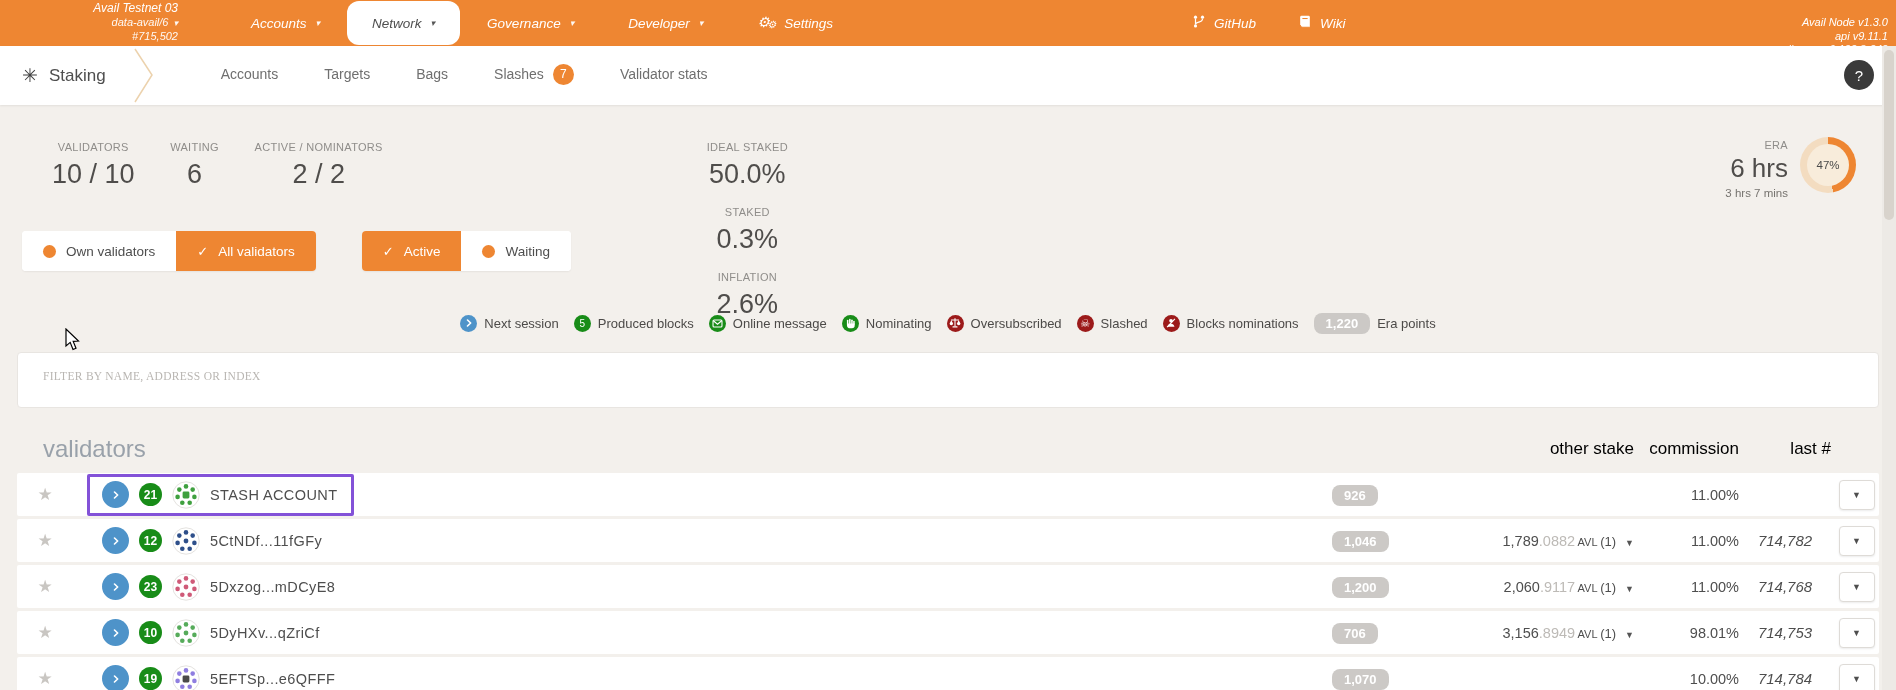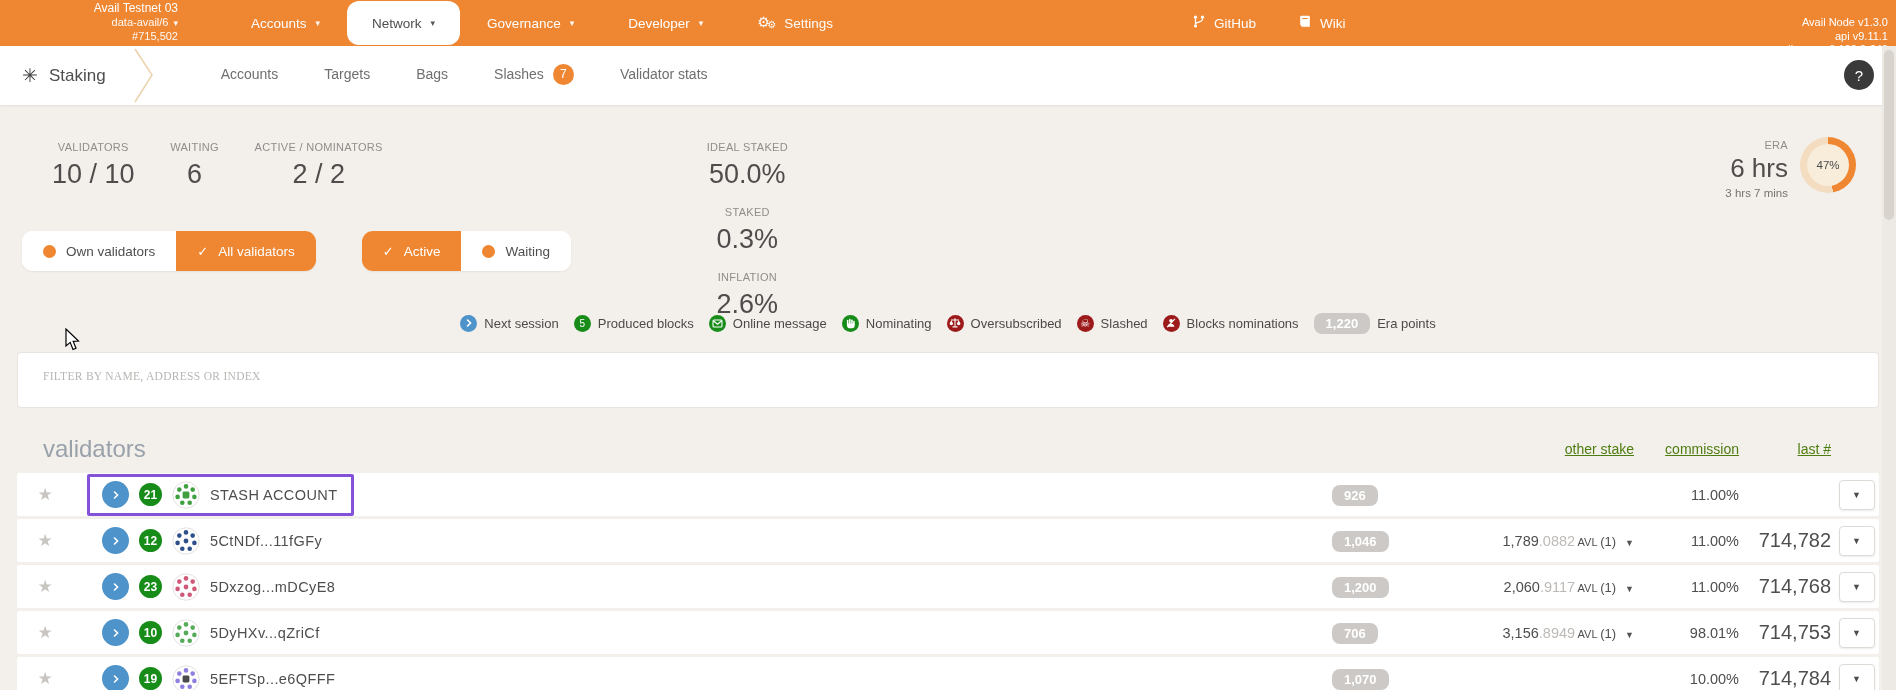--- a/index.html
+++ b/index.html
@@ -1,20 +1,20 @@
 <!DOCTYPE html>
 <html><head>
 <meta charset="utf-8">
 <style>
   * { box-sizing: border-box; margin: 0; padding: 0; }
   body { font-family: "Liberation Sans", sans-serif; }
   .page { position: relative; width: 1896px; height: 690px; overflow: hidden; background:#f3f0ec; }
 
   
-  .topbar { position: relative; height: 46px; background:#ee8632; color:#fff; display:flex; align-items:stretch; }
+  .topbar { position: relative; height: 46px; background:#ee8632; color:#fff; display:flex; align-items:stretch;font-style:italic; }
   .net-block { margin-left:28px; width:150px; text-align:right; padding-top:2px; line-height:13.5px; cursor:pointer; }
   .net-name { font-size:12px; }
   .net-chain, .net-num { font-size:11px; opacity:.95; }
   .net-chain .caret { margin-left:5px; font-size:9px; }
   .menus { display:flex; align-items:stretch; margin-left:46px; }
   .menu-item { display:flex; align-items:center; padding:0 27px; font-size:13.5px; cursor:pointer; white-space:nowrap; }
   .menu-item .caret { margin-left:9px; font-size:9px; opacity:.95; }
   .menu-item.active { background:#fff; color:#4e4e4e; border-radius:12px; margin:1px 0; padding:0 25px; }
   .gear-icons { position:relative; margin-right:7px; width:20px; height:18px; display:inline-block; }
   .gear-icons .g1 { position:absolute; left:0; top:0; font-size:14px; line-height:16px;}
@@ -45,60 +45,60 @@
   .timer-text { text-align:right; margin-right:12px; margin-top:8px; }
   .timer-text .lbl { font-size:11px; color:#8f8d8a; letter-spacing:.3px; }
   .timer-text .val { font-size:26px; font-weight:300; color:#4f4d4b; margin-top:2px; }
   .timer-text .sub { font-size:11.5px; color:#76736f; margin-top:3px; }
   .donut { position:relative; width:56px; height:56px; border-radius:50%; }
   .donut::before { content:""; position:absolute; inset:7px; border-radius:50%; background:#f8ecdb; }
   .donut span { position:absolute; inset:0; display:flex; align-items:center; justify-content:center; font-size:11.5px; color:#4a4a4a; }
 
   
   .toggles { display:flex; gap:46px; margin-left:22px; height:40px; }
-  .toggle-group { display:flex; border-radius:11px; overflow:hidden; background:#fff; box-shadow:0 1px 2px rgba(0,0,0,.06); }
+  .toggle-group { display:flex; border-radius:4px; overflow:hidden; background:#fff; box-shadow:0 1px 2px rgba(0,0,0,.06); }
   .toggle-btn { display:flex; align-items:center; gap:10px; padding:0 21px; font-size:13.5px; color:#4e4e4e; cursor:pointer; border:none; background:#fff; }
   .toggle-btn .dot { width:13px; height:13px; border-radius:50%; background:#ee8632; }
   .toggle-btn.selected { background:#ee8632; color:#fff; }
   .toggle-btn .check { font-size:13px; }
 
   
   .legend { display:flex; justify-content:center; align-items:center; gap:15px; margin-top:42px; height:20px; }
   .legend-item { display:flex; align-items:center; gap:7px; font-size:13px; color:#4c4a48; }
   .legend-dot { width:17px; height:17px; border-radius:50%; display:flex; align-items:center; justify-content:center; color:#fff; font-size:10px; }
   .gray-badge { background:#ccc9c6; color:#fff; font-weight:bold; font-size:13px; border-radius:8px; padding:3px 12px; }
 
   
   .filter-panel { margin:19px 17px 0; height:56px; background:#fff; border:1px solid #e8e5e1; border-radius:4px; padding:13px 16px; }
   .filter-panel input { border:none; outline:none; width:98%; margin-left:9px; font-family:Liberation Serif, serif; font-size:11.5px; letter-spacing:.3px; color:#4c4a48; }
   .filter-panel input::placeholder { color:#b9b6b2; }
 
   
   .grid { display:grid; grid-template-columns:56px max-content 1fr 90px 212px 105px 95px 45px; align-items:center; }
   .table-head { margin:17px 17px 0; height:48px; }
   .table-title { grid-column:1/4; padding-left:26px; font-size:24px; font-weight:300; color:#99a1aa; }
-  .col-h { font-size:14px; color:#4d7c0f; text-align:right; white-space:nowrap;text-decoration:underline; }
+  .col-h { font-size:17px; color:#000000; text-align:right; white-space:nowrap; }
   .col-h.last { padding-right:3px; }
   .rows { margin:0 17px; }
   .row { height:43px; background:#fff; border-radius:2px; margin-bottom:3px; }
   .star { text-align:center; font-size:17px; color:#c9c6c2; cursor:pointer; }
   .row-main { display:flex; align-items:center; gap:10px; padding:4px 14px 4px 12px; margin-left:14px; border:3px solid transparent; border-radius:2px; }
   .row-main.highlighted { border-color:#8352d8; }
   .expand-btn { width:27px; height:27px; border-radius:50%; background:#4e93c9; border:none; display:flex; align-items:center; justify-content:center; cursor:pointer; flex:none; }
   .count-badge { width:23px; height:23px; border-radius:50%; background:#188c18; color:#fff; font-size:12px; font-weight:bold; display:flex; align-items:center; justify-content:center; flex:none; }
   .identicon { flex:none; display:flex; }
   .val-name { font-size:14.5px; color:#4e4e4e; letter-spacing:.4px; white-space:nowrap; }
   .era-cell { }
   .stake-cell { text-align:right; font-size:14.5px; color:#4e4e4e; white-space:nowrap; }
   .stake-cell .dec { color:#bdbab6; }
   .stake-cell .unit { font-size:11px; }
   .stake-cell .inst { font-size:13px; }
   .stake-cell .sm-caret { font-size:9px; color:#555; margin-left:9px; }
   .comm-cell { text-align:right; font-size:14.5px; color:#4e4e4e; }
-  .last-cell { text-align:right; font-size:20px; color:#4e4e4e; padding-right:3px; }
+  .last-cell { text-align:center; font-size:15px; color:#4e4e4e; padding-right:3px;font-style:italic; }
   .dd-cell { display:flex; justify-content:center; }
   .dd-btn { width:36px; height:30px; background:#fff; border:1px solid #dedbd7; border-radius:4px; box-shadow:0 1px 2px rgba(0,0,0,.08); font-size:9px; color:#4e4e4e; cursor:pointer; }
 
   .scrollbar { position:absolute; right:0; top:46px; width:14px; height:644px; background:#edeae6; }
   .scroll-thumb { position:absolute; left:2px; top:4px; width:10px; height:170px; border-radius:5px; background:#d8d3cc; }
   .cursor { position:absolute; left:64px; top:328px; pointer-events:none; }
 </style>
 </head>
 <body>
 

